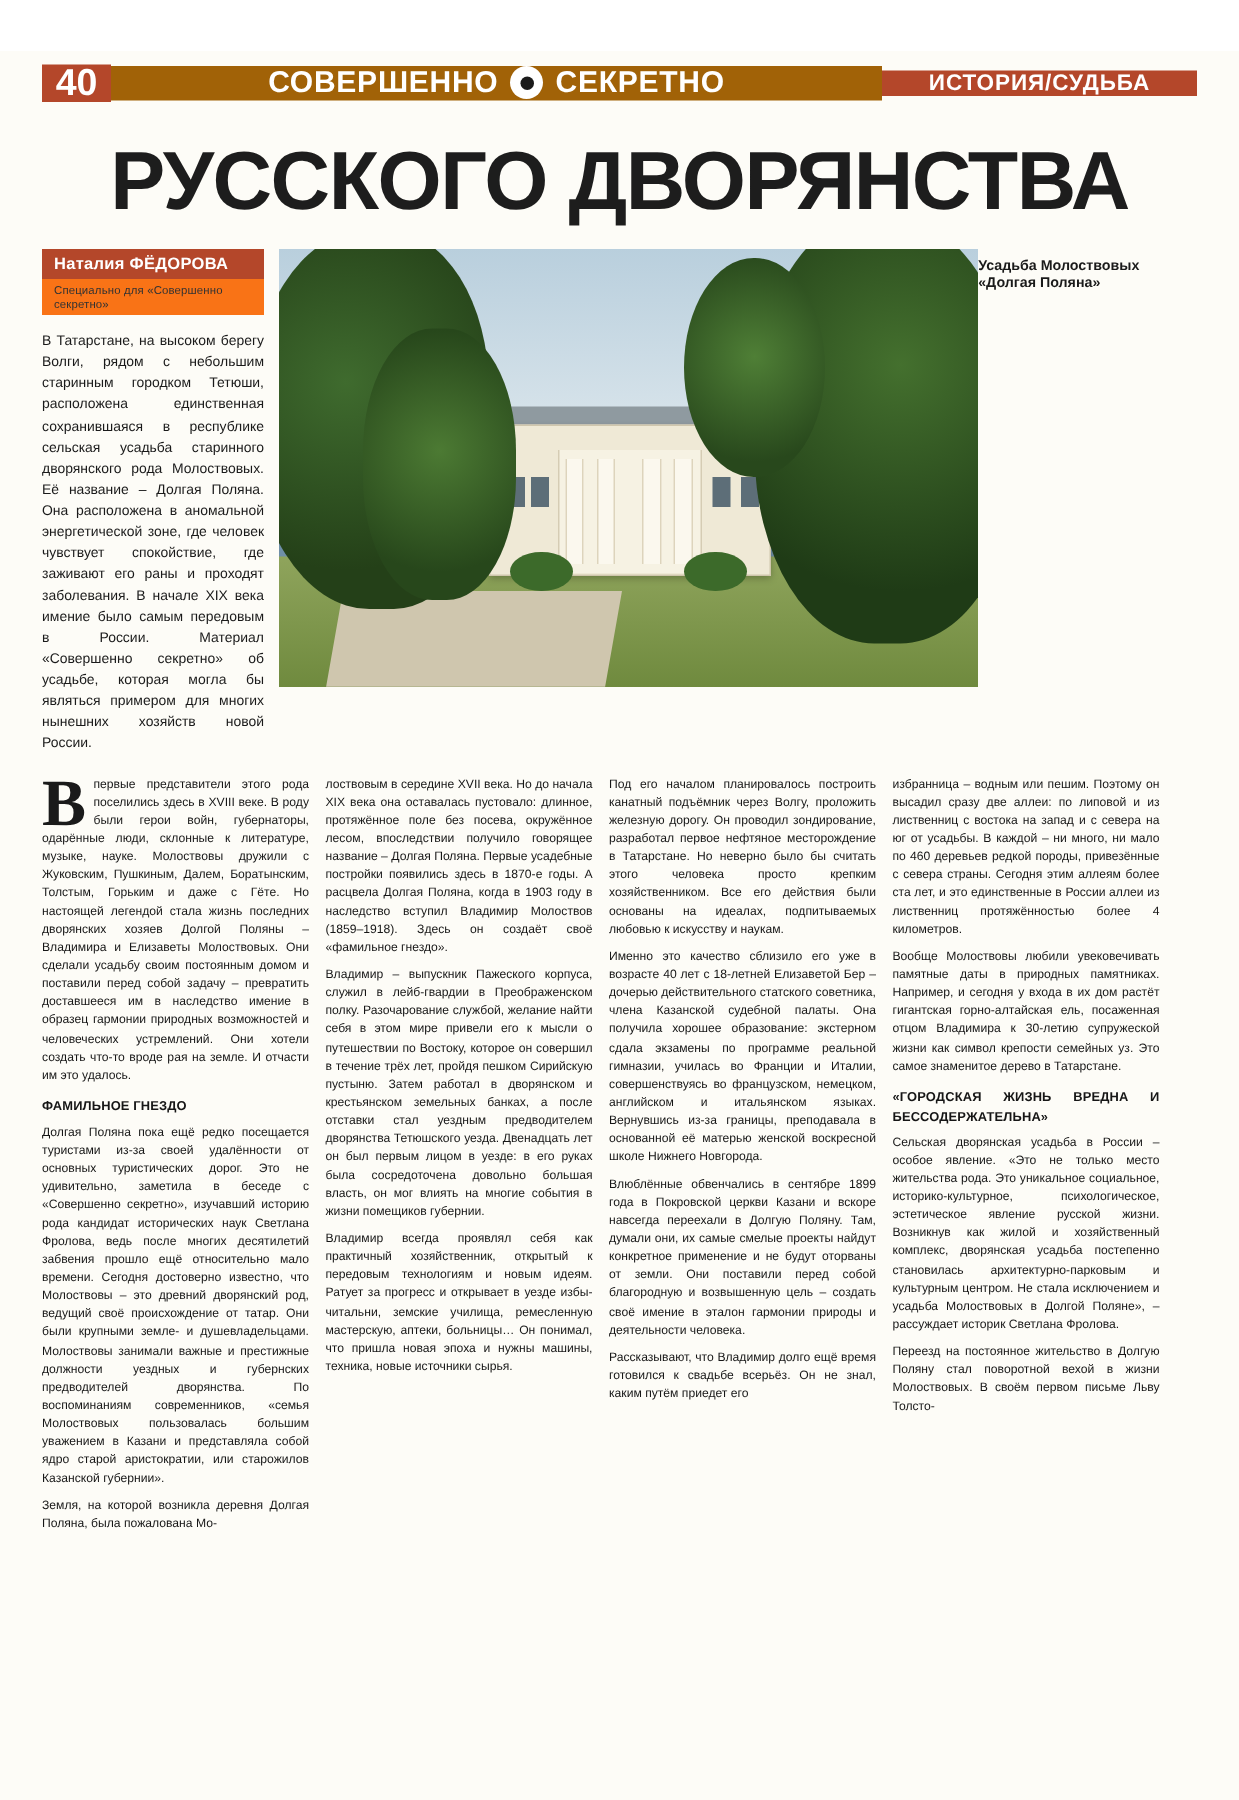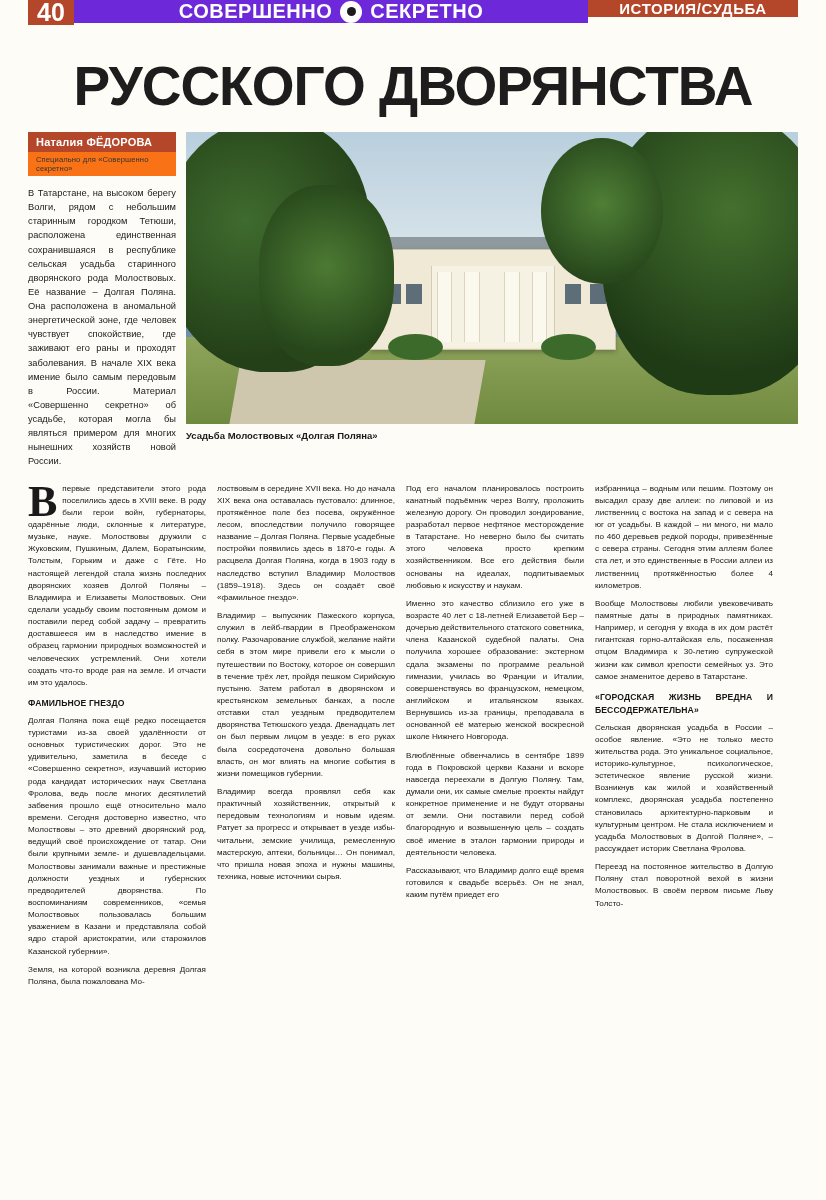--- a/index.html
+++ b/index.html
@@ -20,22 +20,23 @@
     height: 1200px;
     background: #fdfcf7;
     box-sizing: border-box;
     padding: 0 28px;
   }
 
   
   .masthead {
     position: relative;
     height: 42px;
-    display: flex;
-    align-items: flex-start;
+    margin-top: 34px;
+    display: flex;
+    align-items: center;
   }
   .mast-page-num {
     background: #b4472a;
     color: #ffffff;
     font-family: "Liberation Sans", sans-serif;
     font-weight: bold;
     font-size: 25px;
     width: 46px;
     display: flex;
     align-items: center;
@@ -49,21 +50,21 @@
     font-size: 9.5px;
     color: #222;
     line-height: 1.45;
     width: 150px;
     background: #fdfcf7;
   }
   .mast-issue .line1 { font-size: 10px; letter-spacing: 0.1px; }
   .mast-issue .line2 { font-size: 9px; letter-spacing: 0.2px; }
   .mast-logo {
     flex: 1;
-    background: #6d28d9;
+    background: #a16207;
     color: #ffffff;
     display: flex;
     align-items: center;
     justify-content: center;
     gap: 8px;
     font-family: "Liberation Sans", sans-serif;
     font-weight: bold;
     font-size: 20px;
     letter-spacing: 0.5px;
   }
@@ -161,21 +162,21 @@
     font-family: "Liberation Sans", sans-serif;
     font-size: 9.3px;
     line-height: 1.52;
     text-align: justify;
     color: #1a1a1a;
   }
 
   .photo-wrap {
     flex: 1;
     display: flex;
-    flex-direction: column;
+    flex-direction: row;
   }
   .photo {
     position: relative;
     width: 100%;
     height: 292px;
     overflow: hidden;
     background: #6f8fa8;
   }
   .photo-caption {
     font-family: "Liberation Sans", sans-serif;

